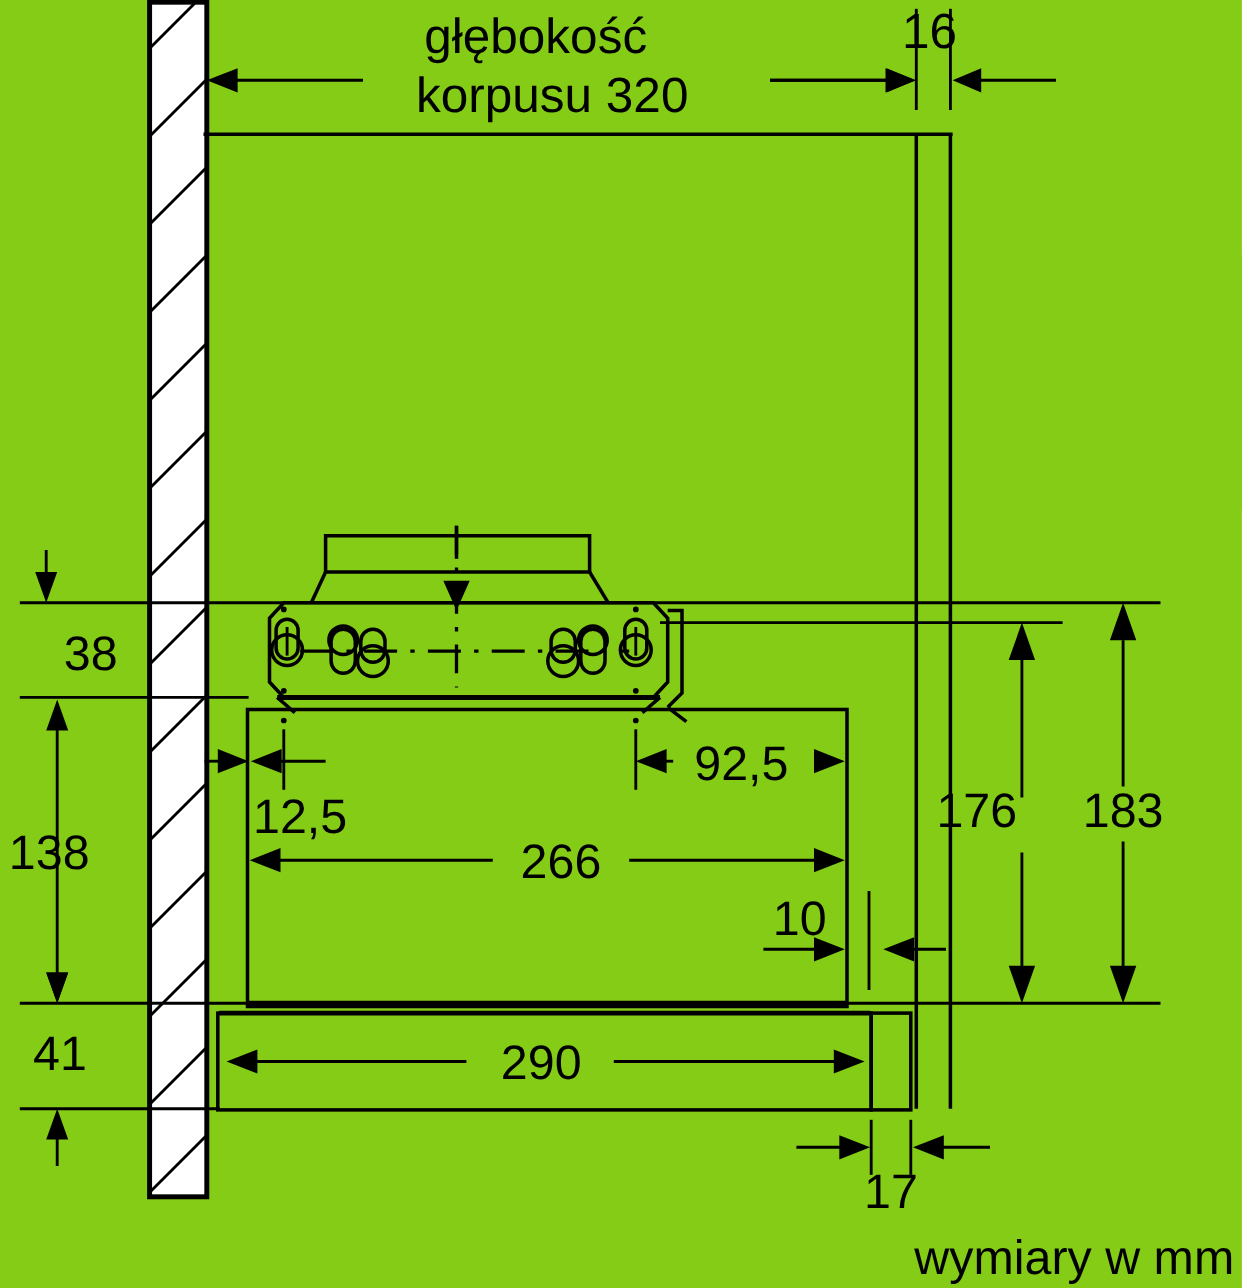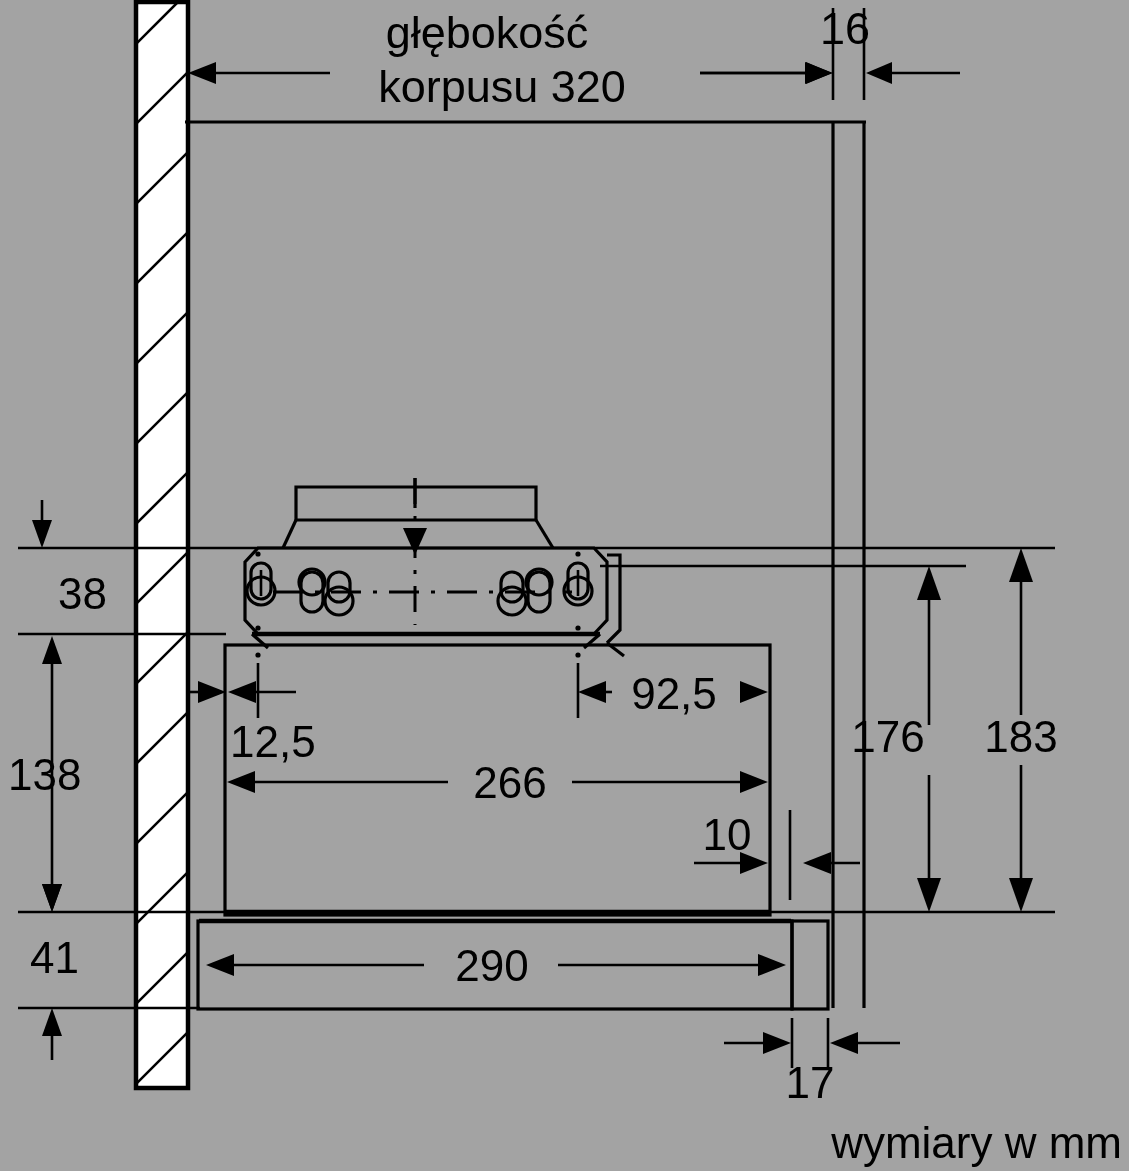--- a/index.html
+++ b/index.html
@@ -1,17 +1,17 @@
 <!DOCTYPE html>
 <html><head>
 <meta charset="utf-8">
 <style>
   html,body{margin:0;padding:0;background:#ffffff;}
   body{font-family:"Liberation Sans", sans-serif;}
-  #stage{position:relative;width:1129px;height:1171px;background:#a3a3a3;overflow:hidden;}
+  #stage{position:relative;width:1129px;height:1171px;background:#84cc16;overflow:hidden;}
   svg{display:block;}
   .ln{stroke:#000;fill:none;stroke-linecap:butt;}
   .thick{stroke-width:4.5;}
   .med{stroke-width:3.2;}
   .thin{stroke-width:2.6;}
   .hatch{stroke:#000;stroke-width:2.6;fill:none;}
   .fillw{fill:#fff;stroke:#000;}
   .dim-txt{font-family:"Liberation Sans", sans-serif;font-size:44px;fill:#000;}
   .cap-txt{font-family:"Liberation Sans", sans-serif;font-size:44px;fill:#000;}
   .big-txt{font-family:"Liberation Sans", sans-serif;font-size:45px;fill:#000;}

